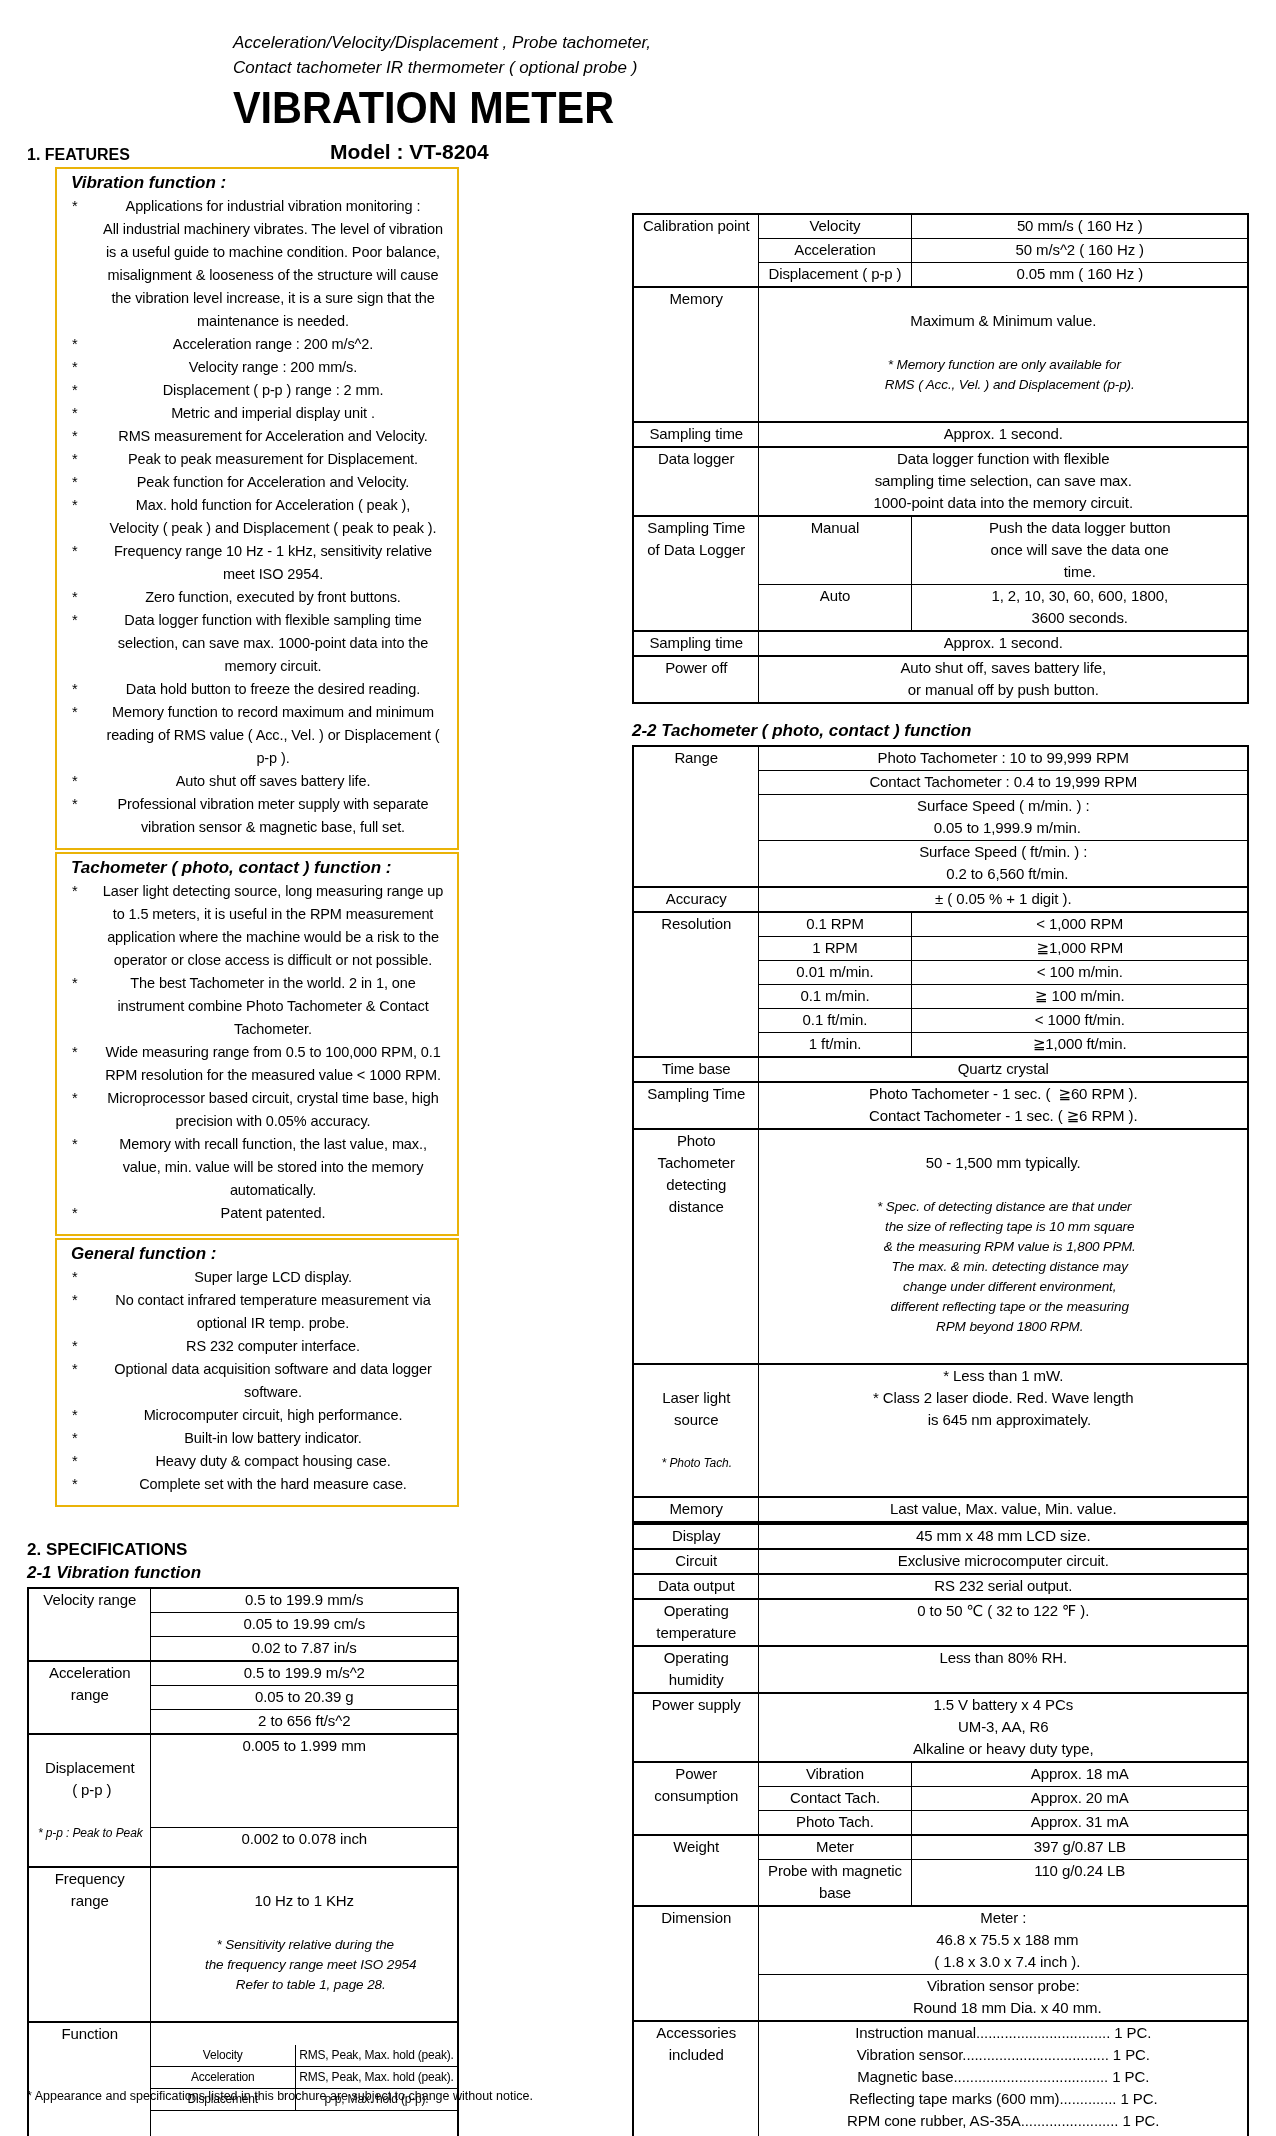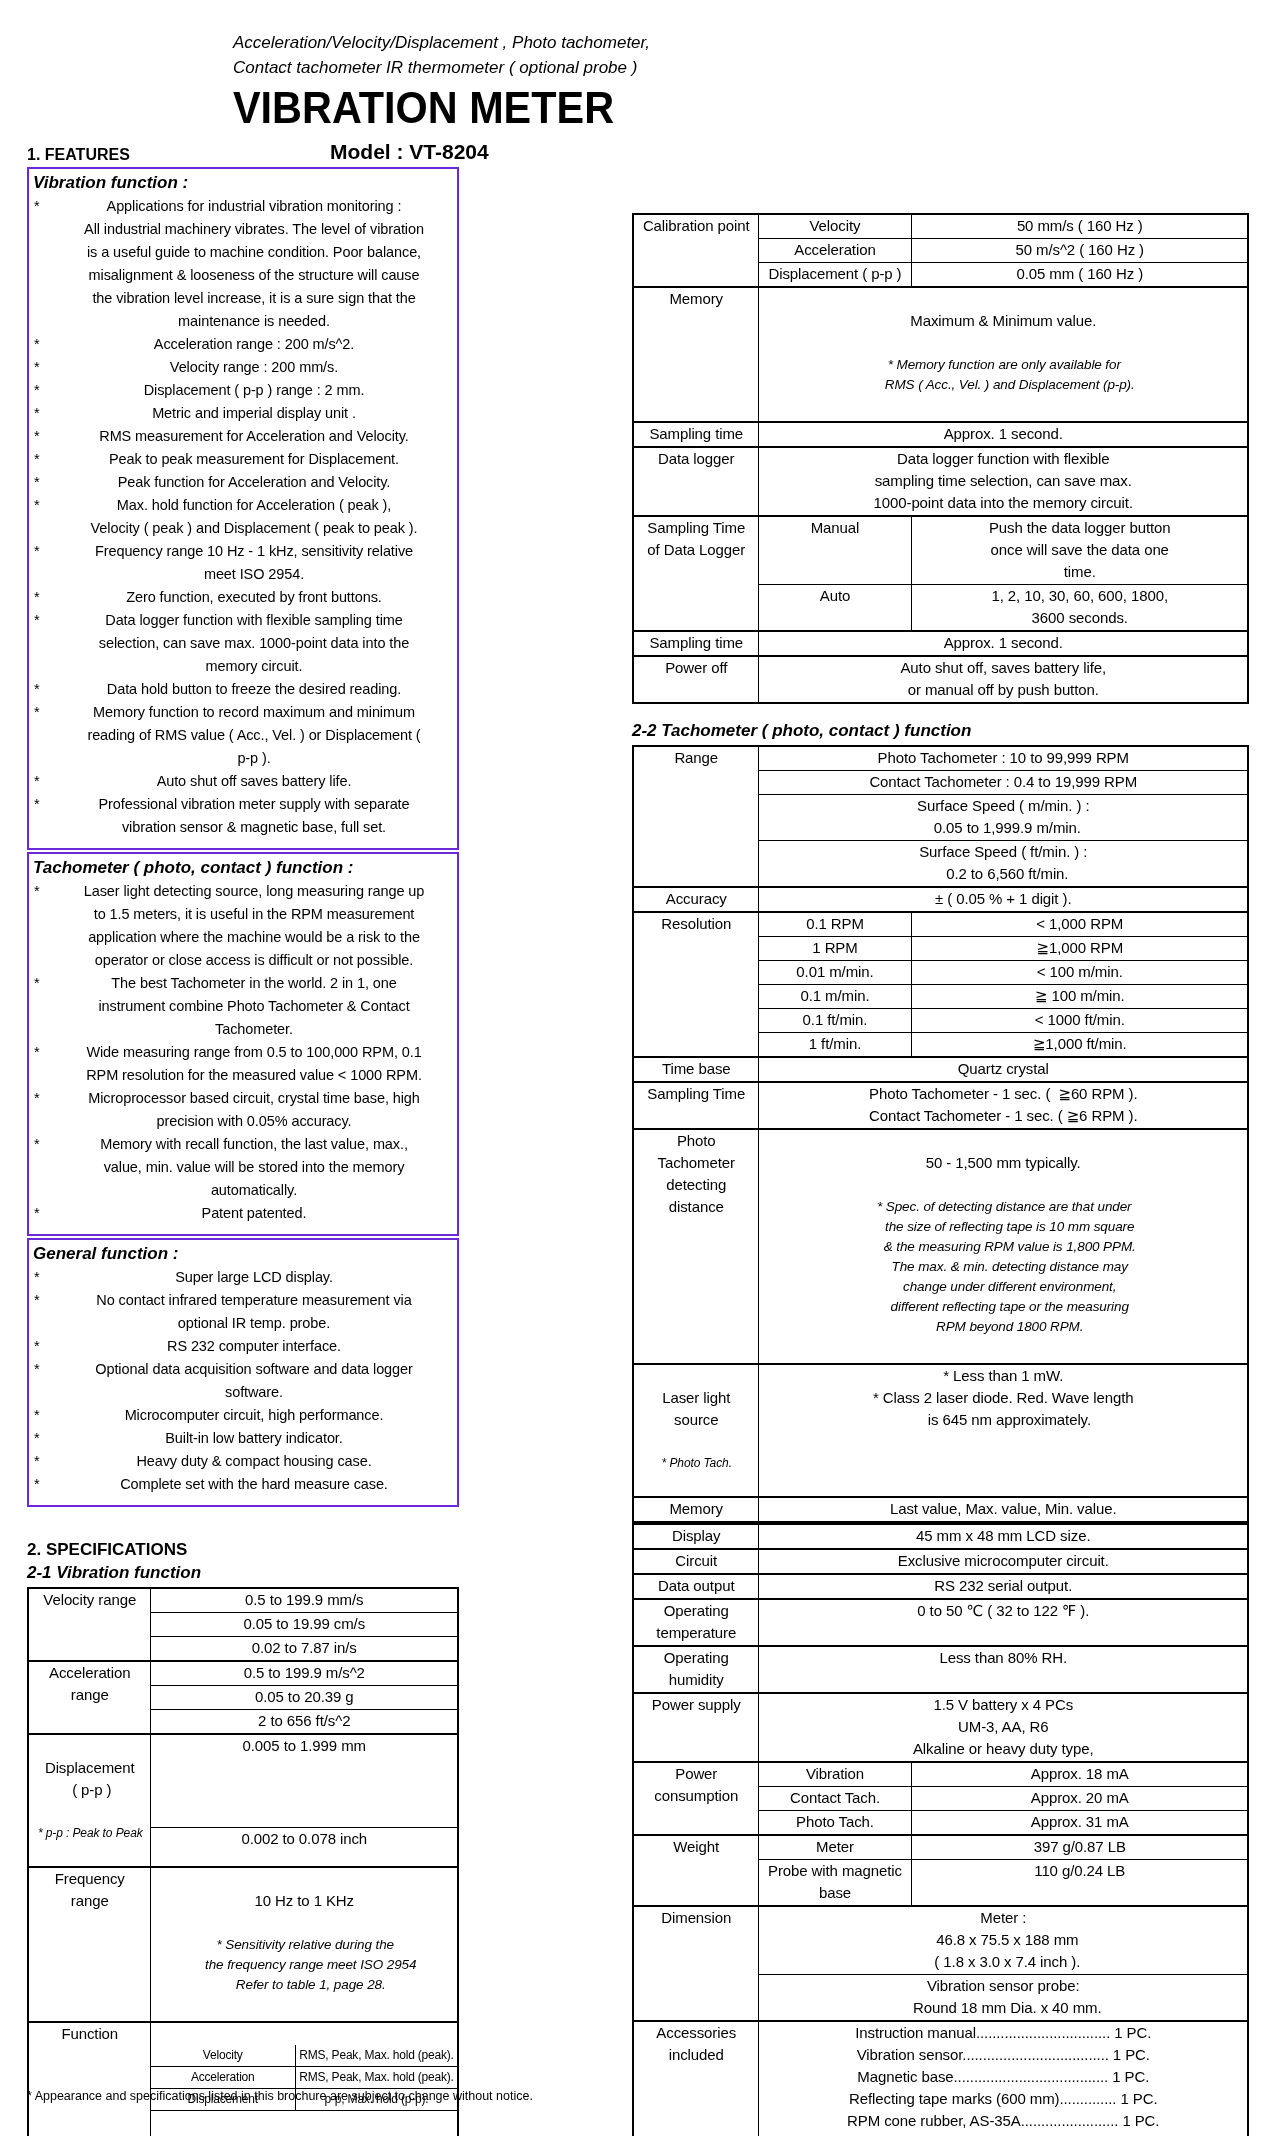--- a/index.html
+++ b/index.html
@@ -10,21 +10,21 @@
   }
   .header { position:absolute; left:233px; top:30px; }
   .subtitle { font-style:italic; font-size:17px; line-height:25px; font-weight:500; }
   .doc-title { font-size:45px; font-weight:bold; transform:scaleX(0.92); transform-origin:left; margin-top:2px; white-space:nowrap; }
   .model { font-size:21px; font-weight:bold; margin:6px 0 0 97px; }
 
   .leftcol { position:absolute; left:27px; top:146px; width:432px; }
   .rightcol { position:absolute; left:632px; top:213px; width:617px; }
 
   .h1 { font-size:16px; font-weight:bold; margin-bottom:3px; }
-  .fbox { border:2px solid #6d28d9; padding:1px 4px 9px 4px; margin-bottom:2px; }
+  .fbox { border:2px solid #eab308; padding:1px 4px 9px 14px; margin-bottom:2px;margin-left:28px; }
   .fbox-title { font-size:17px; font-weight:bold; font-style:italic; line-height:25px; }
   ul.flist { list-style:none; }
   .fitem { display:flex; font-size:14.5px; line-height:23px; letter-spacing:-0.1px; }
   .fitem .star { flex:0 0 22px; padding-left:1px; }
   .fitem .ftext { flex:1; white-space:pre-line;text-align:center; }
 
   .spechead  { font-size:17px; font-weight:bold; margin-top:32px; line-height:22px; }
   .spechead2 { font-size:17px; font-weight:bold; font-style:italic; line-height:22px; margin:1px 0 3px; }
   .rhead { margin-top:16px; }
 
@@ -46,21 +46,21 @@
   .sub tr:first-child td { border-top:none; }
   .sub td:first-child { border-left:none; }
   .sub td:last-child  { border-right:none; }
   .subnotes { padding:1px 4px 4px 7px; }
   .footnote { position:absolute; left:27px; top:2089px; font-size:12.5px; }
 </style>
 </head>
 <body>
 
 <div class="header">
-  <div class="subtitle">Acceleration/Velocity/Displacement , Photo tachometer,</div>
+  <div class="subtitle">Acceleration/Velocity/Displacement , Probe tachometer,</div>
   <div class="subtitle">Contact tachometer IR thermometer ( optional probe )</div>
   <div class="doc-title">VIBRATION METER</div>
   <div class="model">Model : VT-8204</div>
 </div>
 
 <div class="leftcol">
   <div class="h1">1. FEATURES</div>
 
   <div class="fbox">
     <div class="fbox-title">Vibration function :</div>

